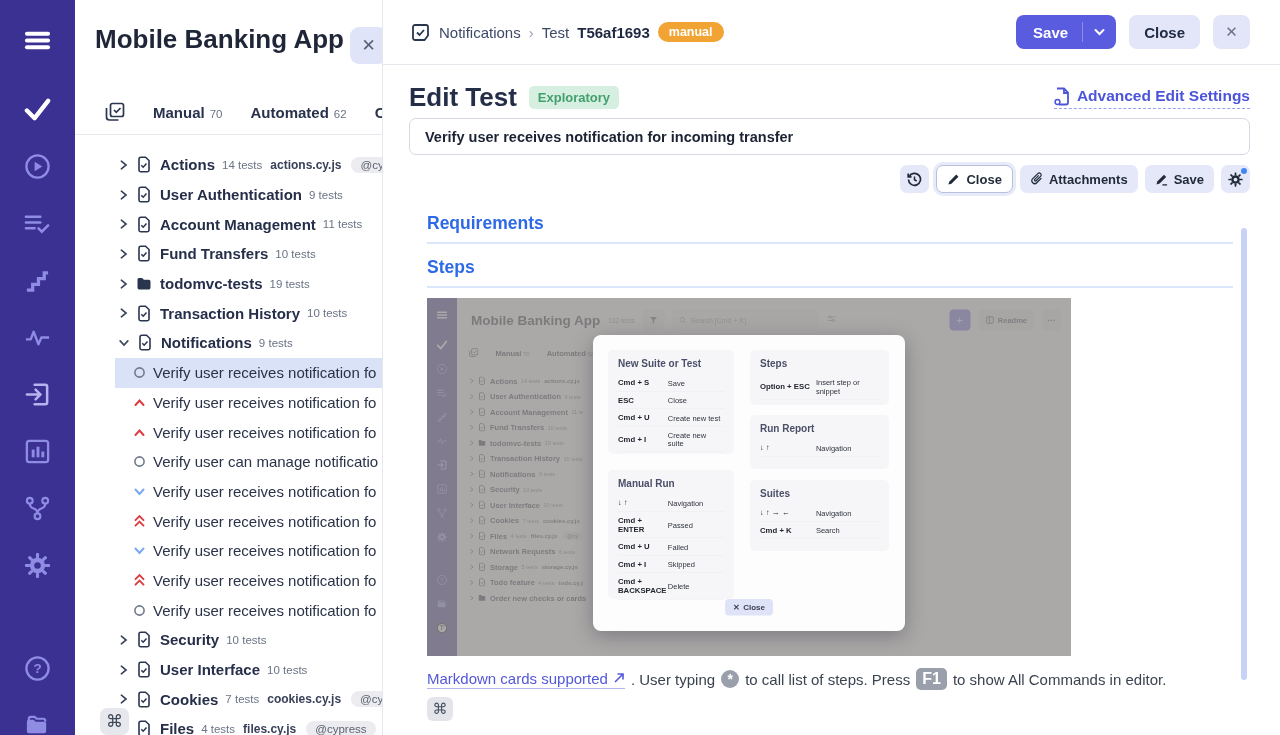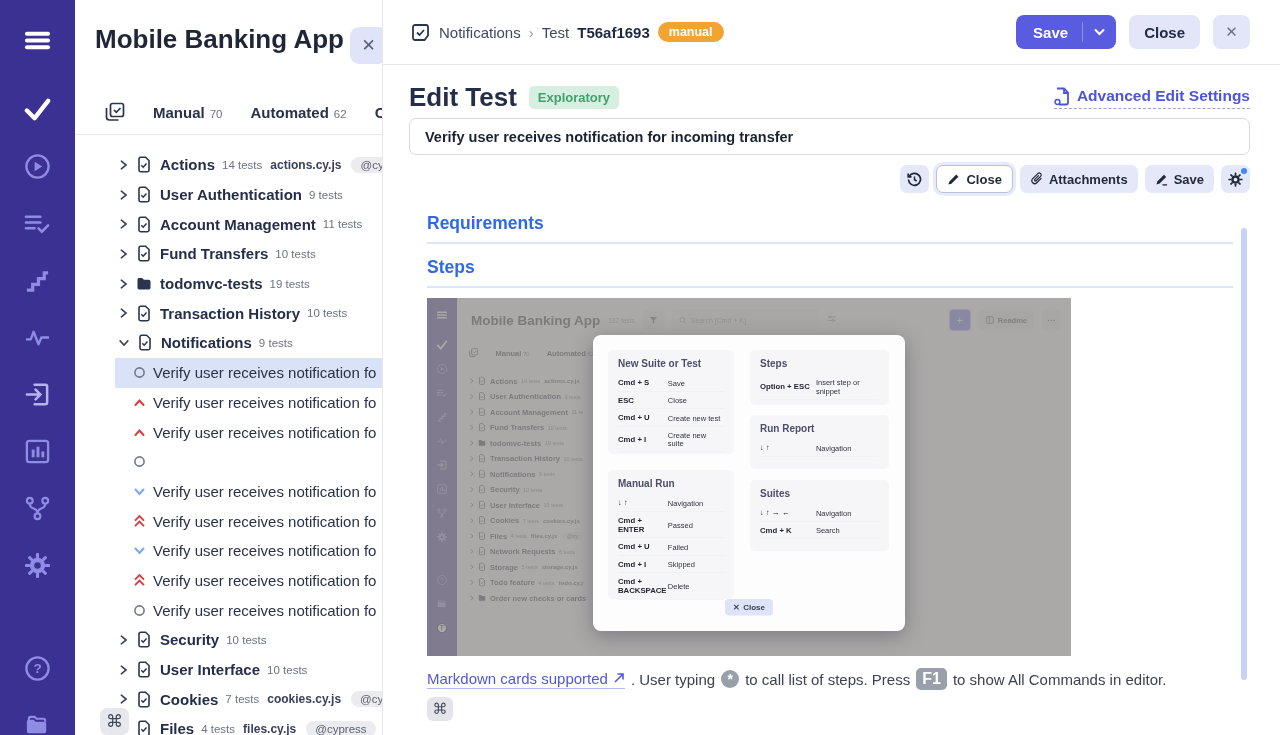--- a/index.html
+++ b/index.html
@@ -346,20 +346,21 @@
         <div class="row test">
           <svg width="13" height="13" viewBox="0 0 13 13">
             <path d="M2.5 9l4-4.5L10.5 9" stroke="#d93d42" stroke-width="2" fill="none" stroke-linecap="round"></path>
           </svg>
           <span class="t-lbl">Verify user receives notification fo</span>
         </div>
         <div class="row test">
           <svg width="13" height="13" viewBox="0 0 13 13">
             <circle cx="6.5" cy="6.5" r="4.6" stroke="#717a8c" stroke-width="1.6" fill="none"></circle>
           </svg>
+          <span class="t-lbl">Verify user can manage notificatio</span>
         </div>
         <div class="row test">
           <svg width="13" height="13" viewBox="0 0 13 13">
             <path d="M2.5 4.5l4 4.5 4-4.5" stroke="#79a9f0" stroke-width="2" fill="none" stroke-linecap="round"></path>
           </svg>
           <span class="t-lbl">Verify user receives notification fo</span>
         </div>
         <div class="row test">
           <svg width="13" height="14" viewBox="0 0 13 14">
             <g stroke="#d93d42" stroke-width="1.9" fill="none" stroke-linecap="round">

